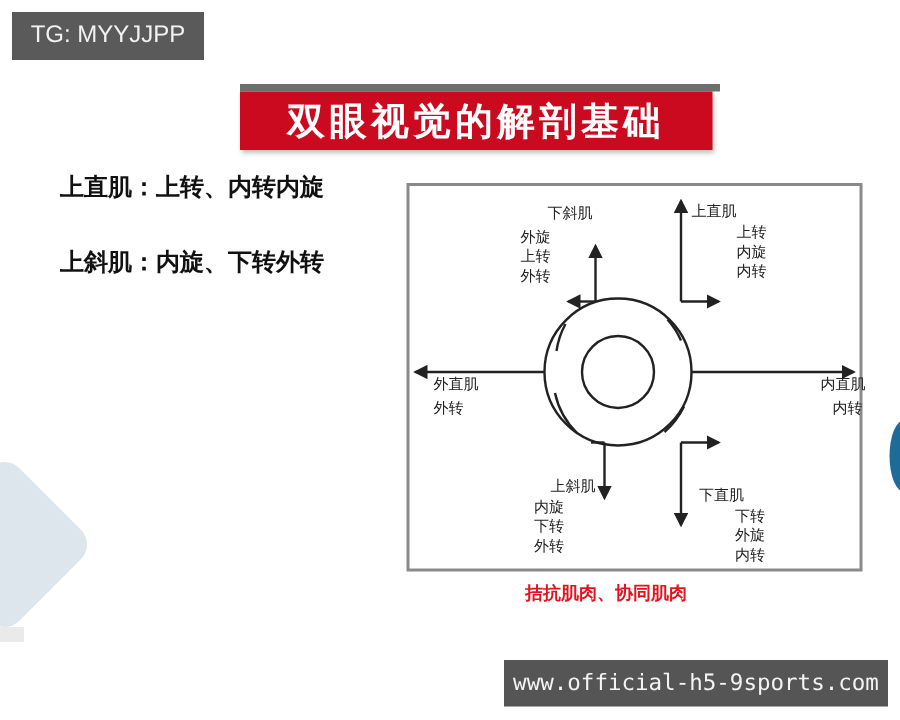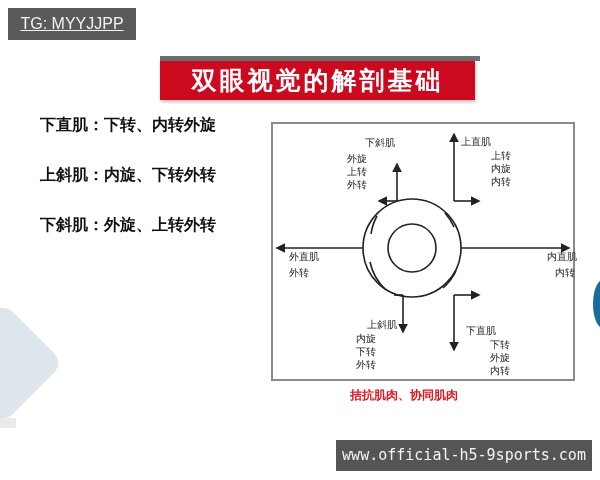--- a/index.html
+++ b/index.html
@@ -1,20 +1,20 @@
 <!DOCTYPE html>
 <html><head>
 <meta charset="utf-8">
 <style>
   html, body { margin:0; padding:0; }
   body { width:600px; height:480px; background:#ffffff; position:relative; overflow:hidden;
          font-family:"DejaVu Sans", sans-serif; }
   .tg-badge { position:absolute; left:8px; top:8px; width:128px; height:32px; background:#5a5a5a;
               color:#f2f2f2; font-family:"Liberation Sans", sans-serif; font-size:16px; line-height:32px;
-              text-align:center;text-decoration:underline; }
+              text-align:center; }
   .title-bar-top { position:absolute; left:160px; top:56px; width:320px; height:5px; background:#6e6e6e; }
   .title-bar { position:absolute; left:160px; top:61px; width:315px; height:39px; background:#cc0a1f;
                box-shadow:1px 2px 3px rgba(0,0,0,0.25); color:#fff; font-weight:bold; font-size:25px;
                letter-spacing:3px; text-align:center; line-height:39px; }
   .bg-shape { position:absolute; left:-40px; top:320px; width:86px; height:86px; background:#dde6ec;
               transform:rotate(45deg); border-radius:14px; }
   .bg-shape2 { position:absolute; left:0; top:418px; width:16px; height:10px; background:#eaeaea; }
   .muscle-list { position:absolute; left:40px; top:114px; }
   .muscle-heading { font-weight:bold; font-size:15px; color:#111; height:22px; line-height:22px; }
   .muscle-row { font-weight:bold; font-size:16px; color:#111; height:22px; line-height:22px; margin-bottom:28px; white-space:nowrap; }
@@ -32,23 +32,22 @@
 
 <div class="bg-shape"></div>
 <div class="bg-shape2"></div>
 
 <div class="tg-badge">TG: MYYJJPP</div>
 
 <div class="title-bar-top"></div>
 <div class="title-bar">双眼视觉的解剖基础</div>
 
 <div class="muscle-list">
-  <div class="muscle-row"><span>下直肌：</span><span>下转、内转外旋</span></div>
+  <div class="muscle-row"><span>上直肌：</span><span>上转、内转内旋</span></div>
   <div class="muscle-row"><span>上斜肌：</span><span>内旋、下转外转</span></div>
-  <div class="muscle-row"><span>下斜肌：</span><span>外旋、上转外转</span></div>
 </div>
 
 <div class="diagram-box">
   <svg width="304" height="259" viewBox="0 0 304 259">
     <defs>
       <marker id="ah" markerWidth="6" markerHeight="6" refX="5" refY="3" orient="auto">
         <path d="M0,0 L6,3 L0,6 z" fill="#222"></path>
       </marker>
     </defs>
     <g stroke="#222" stroke-width="1.6" fill="none">

